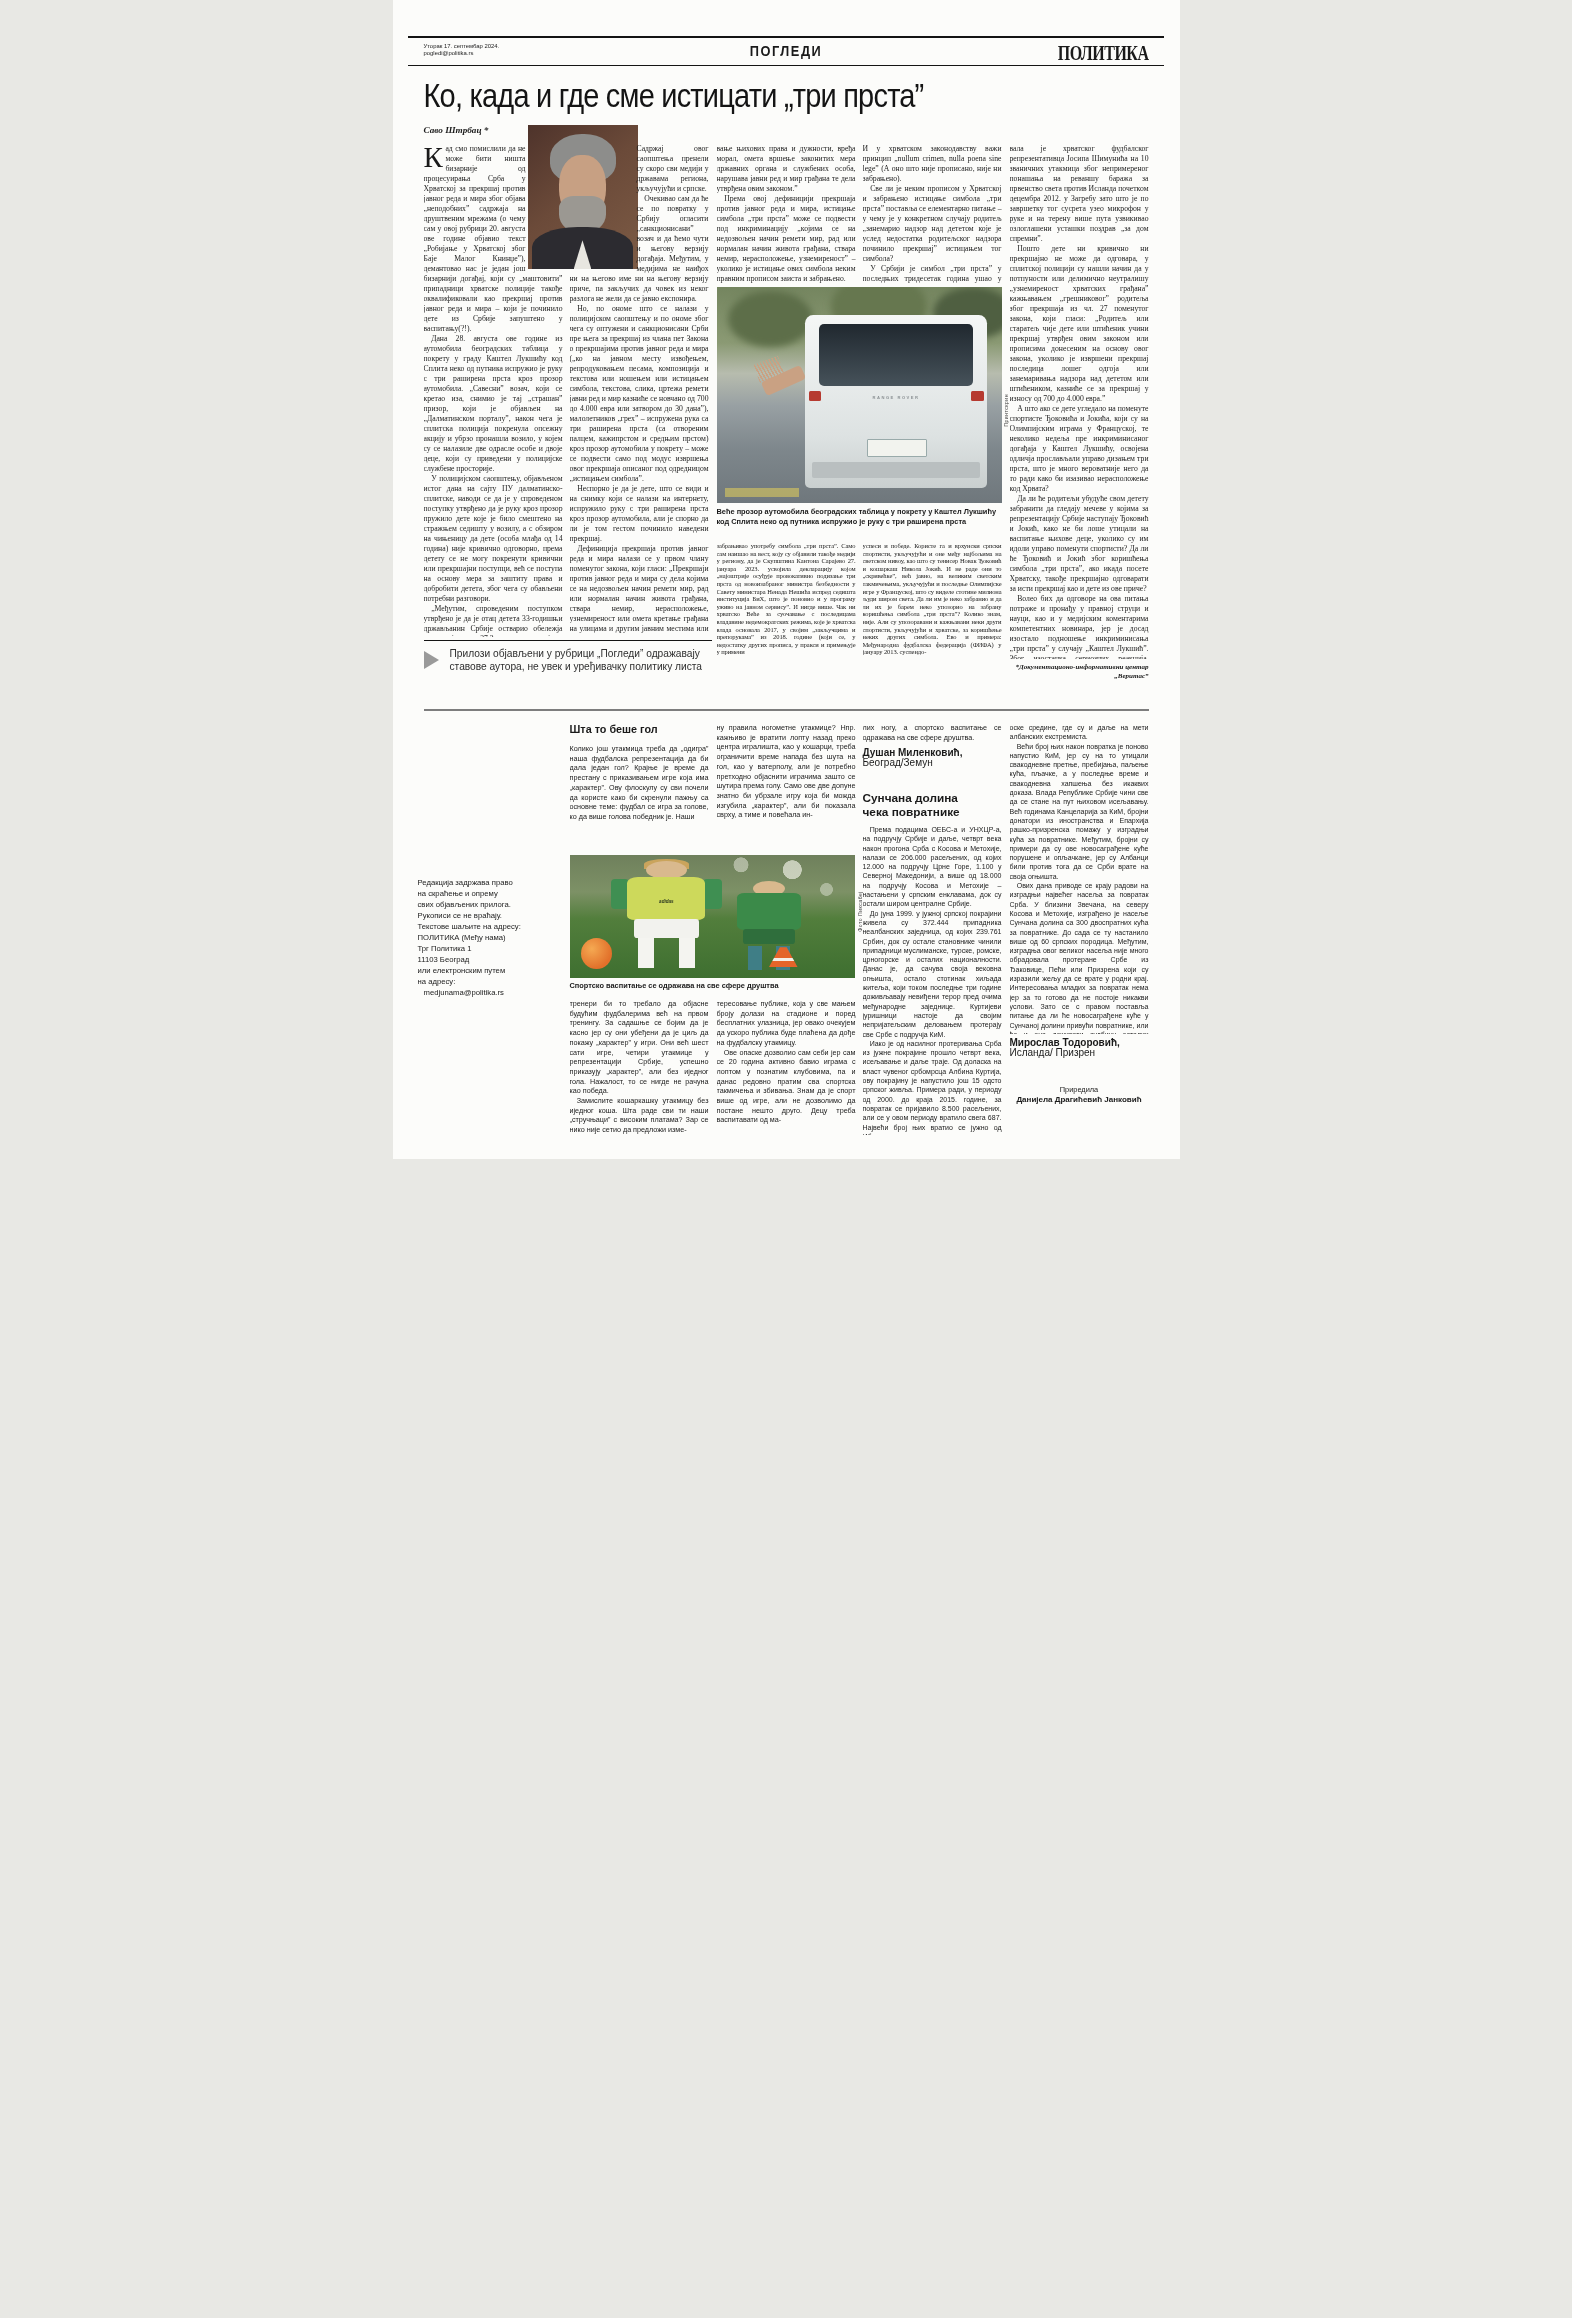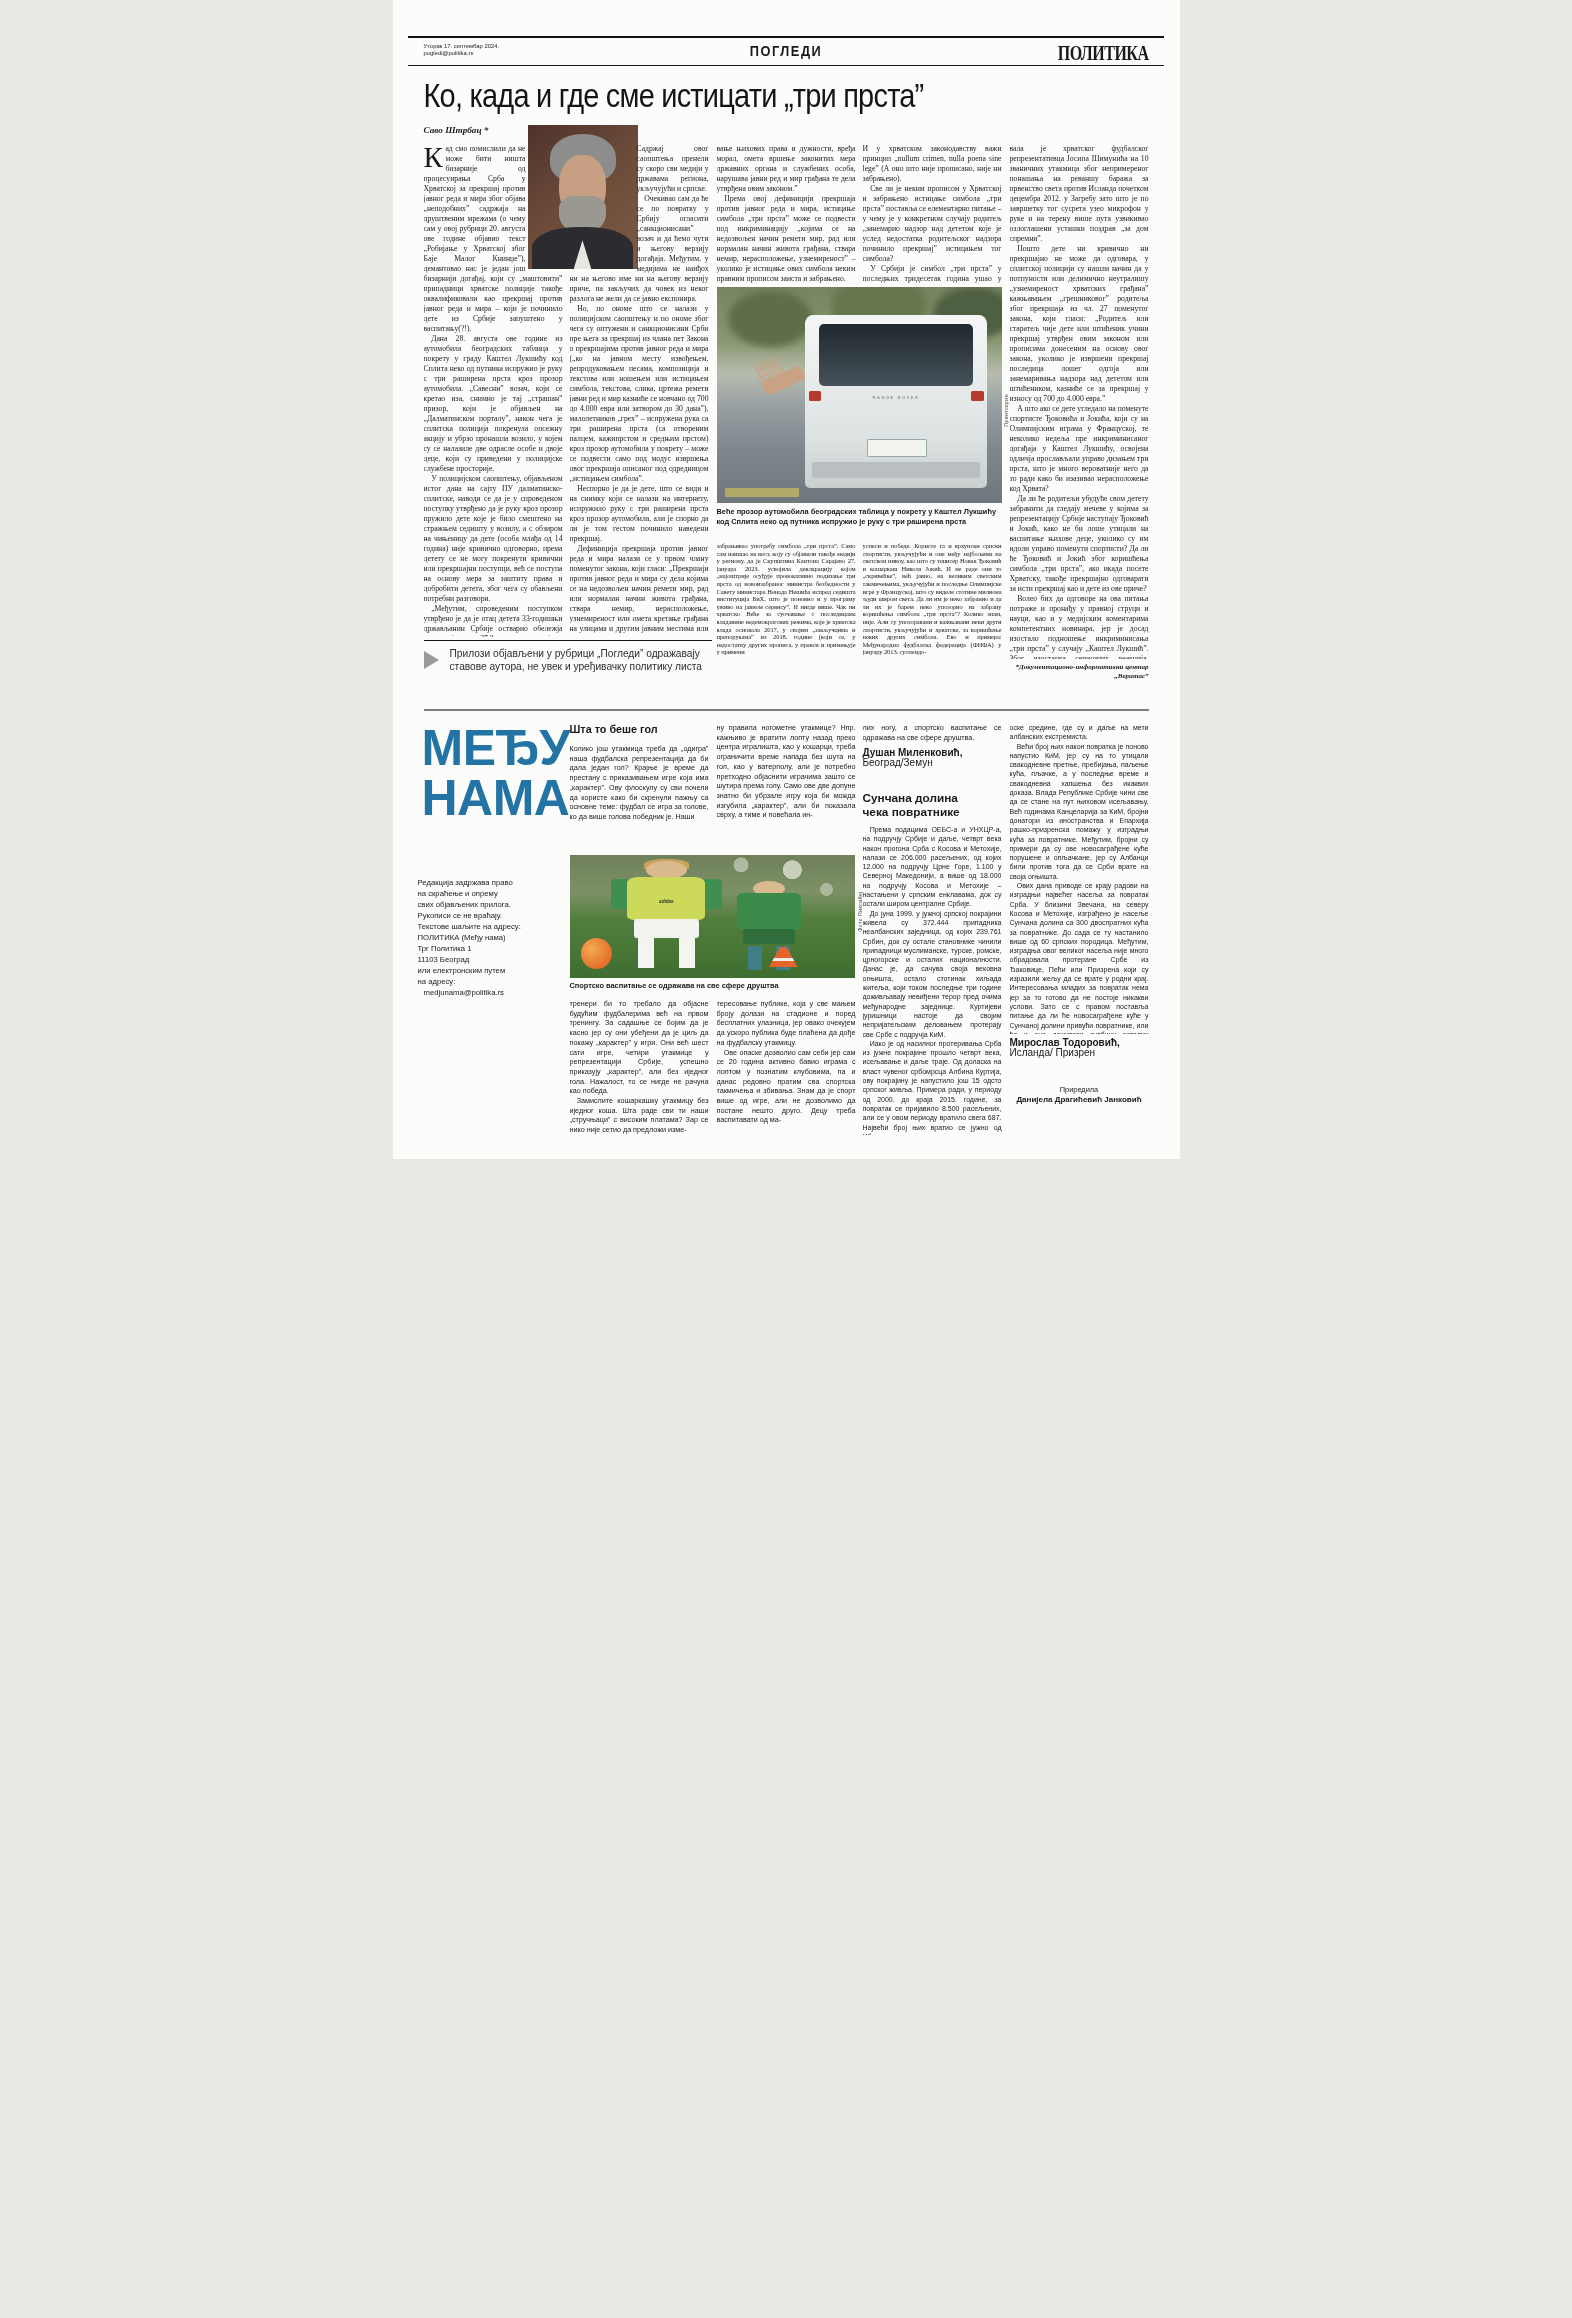--- a/index.html
+++ b/index.html
@@ -189,24 +189,20 @@
   <div class="abs footnote" style="left:617px;top:663px;width:139px">*Документационо-информативни центар „Веритас”</div>
 
   <div class="rule" style="top:640px;left:31px;width:288px;height:1px"></div>
   <div class="disc-tri" style="left:31px;top:651px"></div>
   <div class="abs disc-text" style="left:57px;top:647px;width:266px">
     <div>Прилози објављени у рубрици „Погледи” одражавају</div>
     <div>ставове аутора, не увек и уређивачку политику листа</div>
   </div>
   <div class="rule-gray" style="top:709px;left:31px;width:725px;height:1.5px"></div>
 
-  <div class="abs mn-title" style="left:29px;top:723px;color:#2374a5">
-    <div>МЕЂУ</div>
-    <div>НАМА</div>
-  </div>
   <div class="abs mn-note plain" style="left:25px;top:877px;width:143px">
       <p>Редакција задржава право</p>
       <p>на скраћење и опрему</p>
       <p>свих објављених прилога.</p>
       <p>Рукописи се не враћају.</p>
       <p>Текстове шаљите на адресу:</p>
       <p>ПОЛИТИКА (Међу нама)</p>
       <p>Трг Политика 1</p>
       <p>11103 Београд</p>
       <p>или електронским путем</p>

